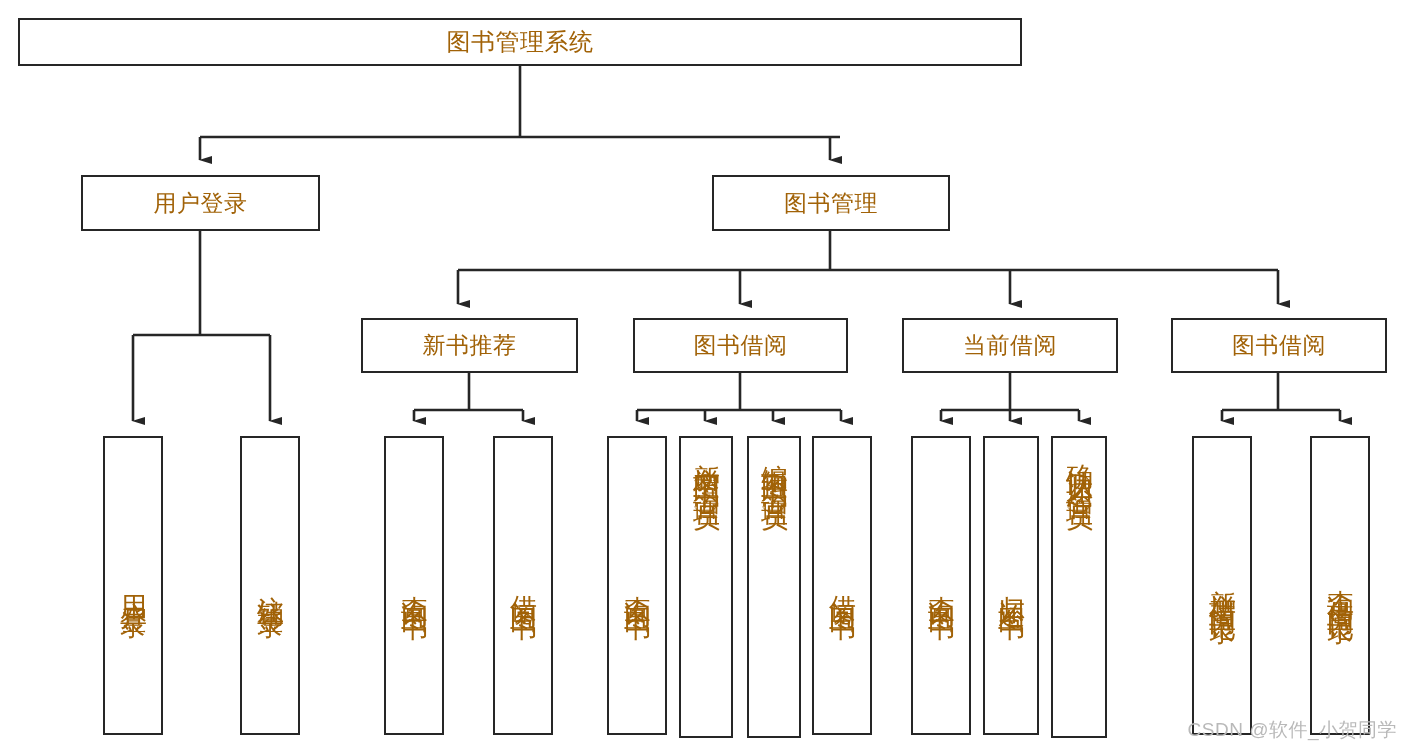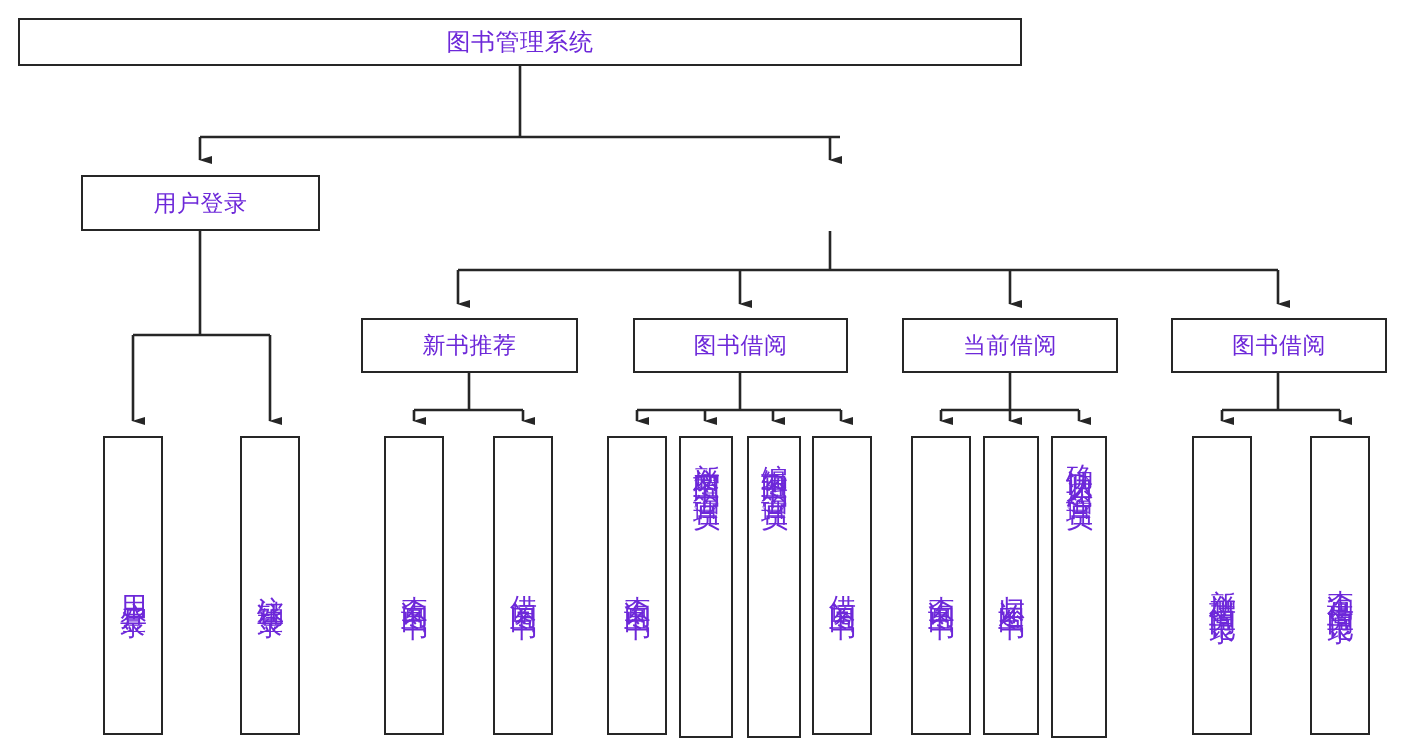--- a/index.html
+++ b/index.html
@@ -16,21 +16,21 @@
 
   
   .node{
     position:absolute;
     box-sizing:border-box;
     background:#ffffff;
     border:2.5px solid #262626;
     display:flex;
     align-items:center;
     justify-content:center;
-    color:#6d28d9;
+    color:#a16207;
   }
   .node .lbl{
     display:block;
     line-height:1.15;
     white-space:nowrap;
     letter-spacing:0.5px;
   }
   
   .node.h .lbl{font-size:23px;}
   .node.root .lbl{font-size:24px;}
@@ -118,20 +118,23 @@
   </svg>
 
   <div class="node h root" style="left:18px;top:18px;width:1004px;height:48px;">
     <span class="lbl">图书管理系统</span>
   </div>
 
   <div class="node h" style="left:81px;top:175px;width:239px;height:56px;">
     <span class="lbl">用户登录</span>
   </div>
 
+  <div class="node h" style="left:712px;top:175px;width:238px;height:56px;">
+    <span class="lbl">图书管理</span>
+  </div>
 
   <div class="node h" style="left:361px;top:318px;width:217px;height:55px;align-items:center;">
     <span class="lbl">新书推荐</span>
   </div>
 
   <div class="node h" style="left:902px;top:318px;width:216px;height:55px;">
     <span class="lbl">当前借阅</span>
   </div>
 
   <div class="node h" style="left:633px;top:318px;width:215px;height:55px;">
@@ -187,14 +190,15 @@
   </div>
 
   <div class="node v center" style="left:1192px;top:436px;width:60px;height:299px;">
     <span class="lbl">新增借阅记录</span>
   </div>
 
   <div class="node v center" style="left:1310px;top:436px;width:60px;height:299px;">
     <span class="lbl">查询借阅记录</span>
   </div>
 
+  <div id="watermark">CSDN @软件_小贺同学</div>
 
 </div>
 
 </body></html>

